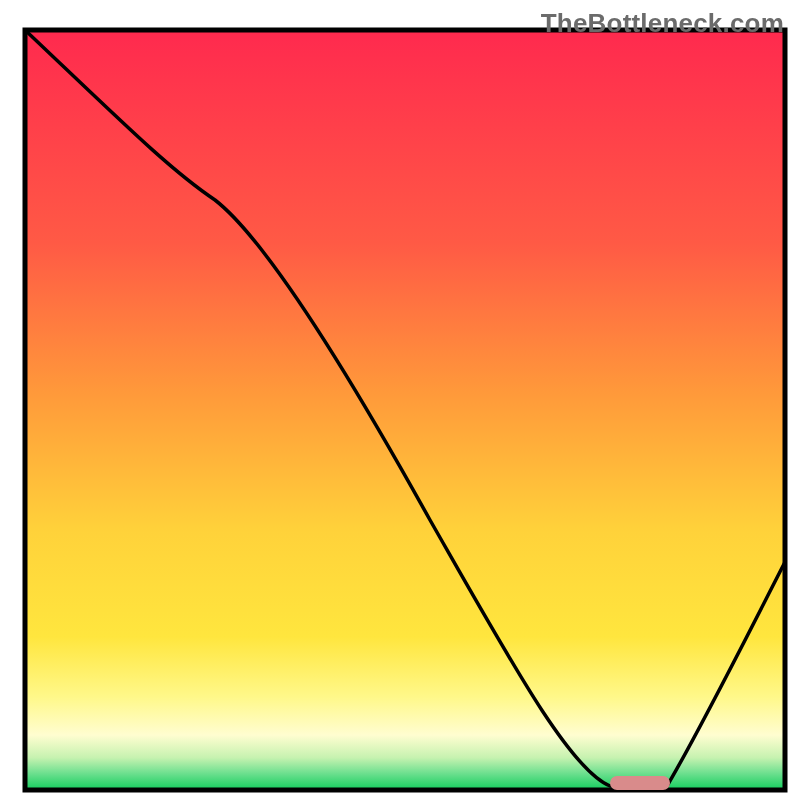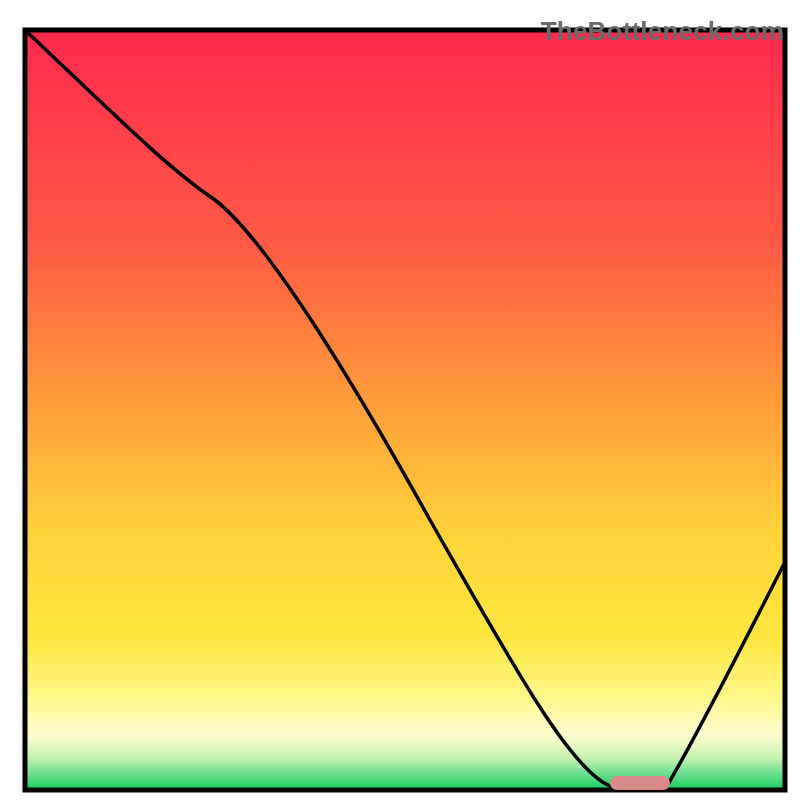--- a/index.html
+++ b/index.html
@@ -11,21 +11,21 @@
     background: #ffffff;
     font-family: Arial, Helvetica, sans-serif;
   }
   .frame {
     position: relative;
     width: 800px;
     height: 800px;
   }
   .watermark {
     position: absolute;
-    top: 16px;
+    top: 8px;
     right: 16px;
     font-size: 26px;
     font-weight: 600;
     color: #6b6b6b;
     letter-spacing: 0.2px;
     z-index: 10;
   }
   svg.plot {
     position: absolute;
     top: 0;

